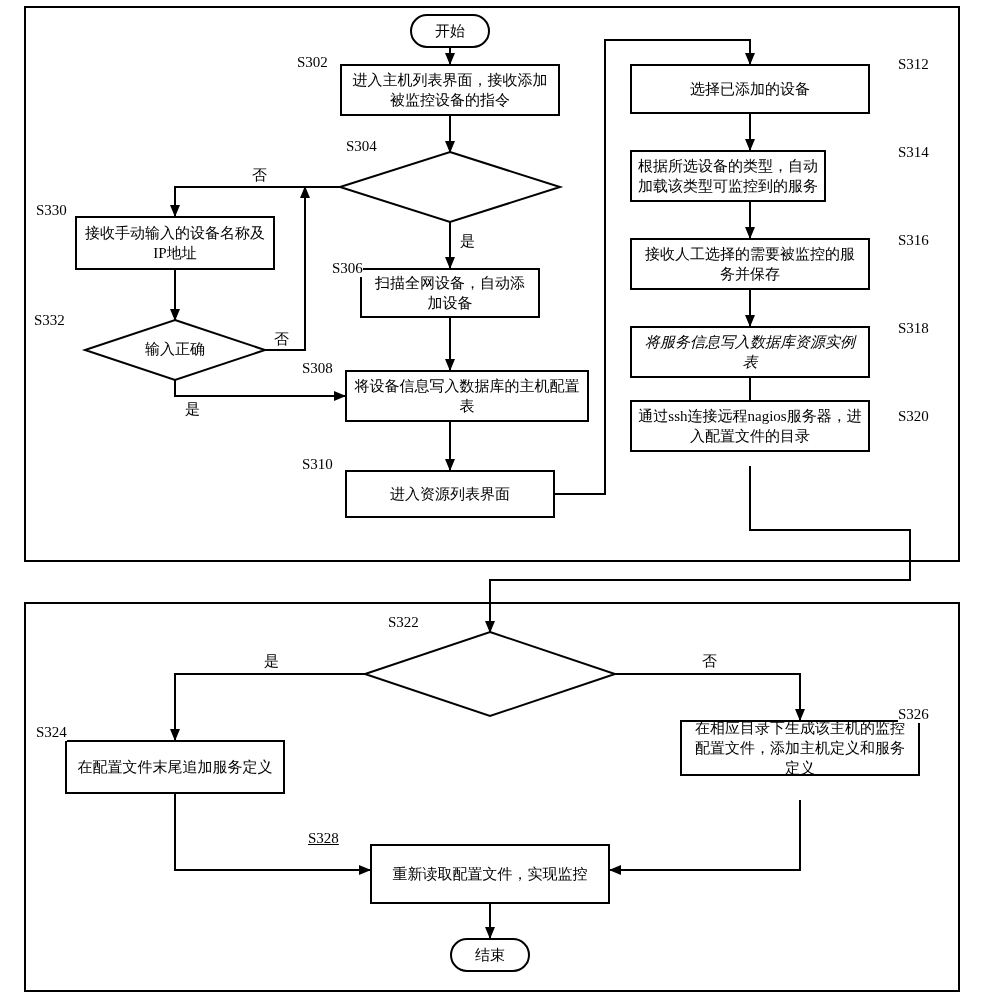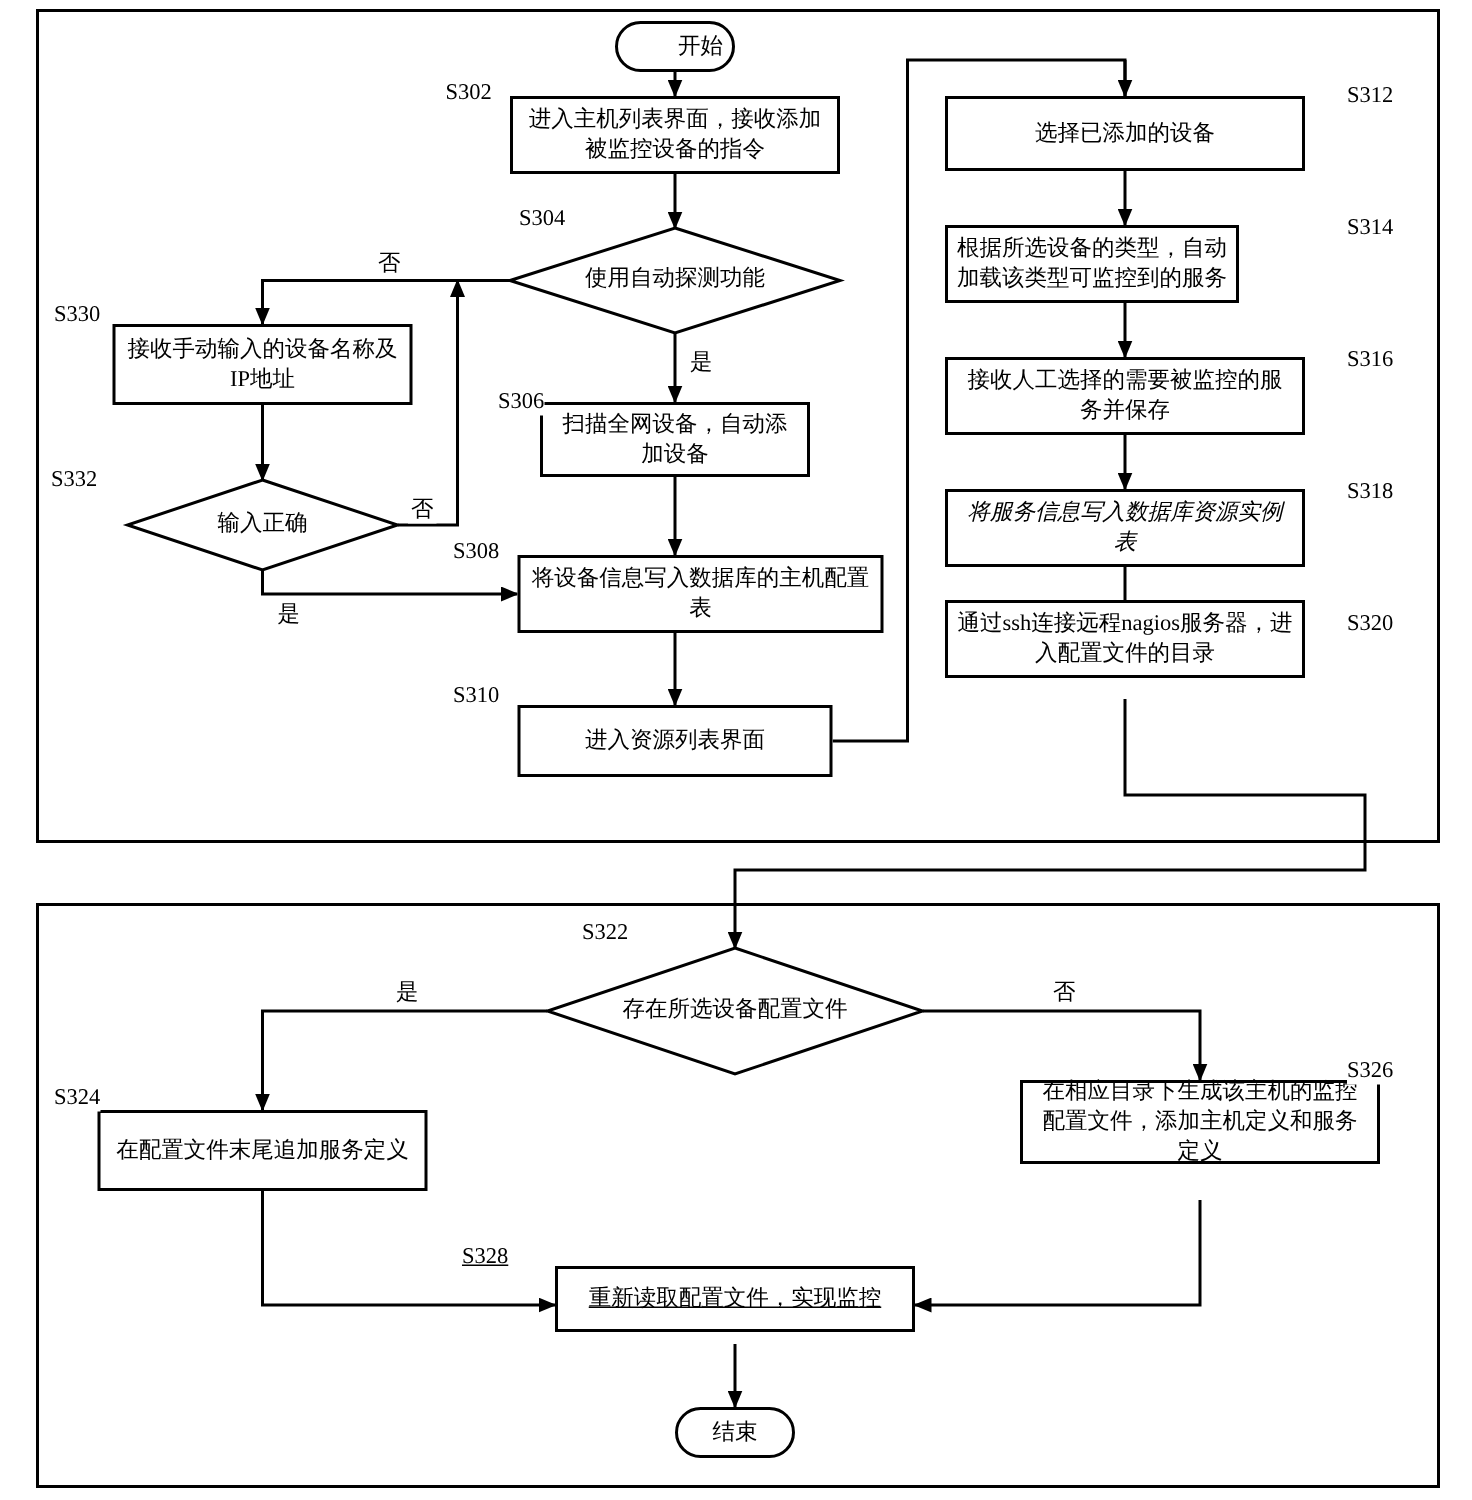--- a/index.html
+++ b/index.html
@@ -122,34 +122,33 @@
     <polyline points="615,674 800,674 800,720" marker-end="url(#ah)"></polyline>
 
     <polyline points="175,794 175,870 370,870" marker-end="url(#ah)"></polyline>
 
     <polyline points="800,800 800,870 610,870" marker-end="url(#ah)"></polyline>
 
     <line x1="490" y1="896" x2="490" y2="938" marker-end="url(#ah)"></line>
   </g>
 </svg>
 
-<div class="node term" style="left:410px; top:14px; width:80px; height:34px;justify-content:flex-end;">
+<div class="node term" style="left:410px; top:14px; width:80px; height:34px;">
   <span>开始</span>
 </div>
 
 <div class="node rect" style="left:340px; top:64px; width:220px; height:52px;">
   <span>进入主机列表界面，接收添加被监控设备的指令</span>
 </div>
 <div class="step-label" style="left:297px; top:54px;">S302</div>
 
 <div class="diamond" style="left:340px; top:152px; width:220px; height:70px;">
   <svg viewBox="0 0 220 70">
       <polygon points="110,0 220,35 110,70 0,35" fill="#fff" stroke="#000" stroke-width="2"></polygon>
     </svg>
-  <div class="diamond-text">使用自动探测功能</div>
 </div>
 <div class="step-label" style="left:346px; top:138px;">S304</div>
 <div class="edge-label" style="left:458px; top:232px;">是</div>
 <div class="edge-label" style="left:250px; top:166px;">否</div>
 
 <div class="node rect" style="left:75px; top:216px; width:200px; height:54px;">
   <span>接收手动输入的设备名称及IP地址</span>
 </div>
 <div class="step-label" style="left:36px; top:202px;">S330</div>
 
@@ -200,36 +199,35 @@
 
 <div class="node rect" style="left:630px; top:400px; width:240px; height:52px;">
   <span>通过ssh连接远程nagios服务器，进入配置文件的目录</span>
 </div>
 <div class="step-label" style="left:898px; top:408px;">S320</div>
 
 <div class="diamond" style="left:365px; top:632px; width:250px; height:84px;">
   <svg viewBox="0 0 250 84">
       <polygon points="125,0 250,42 125,84 0,42" fill="#fff" stroke="#000" stroke-width="2"></polygon>
     </svg>
-  <div class="diamond-text">存在所选设备配置文件</div>
 </div>
 <div class="step-label" style="left:388px; top:614px;">S322</div>
 <div class="edge-label" style="left:262px; top:652px;">是</div>
 <div class="edge-label" style="left:700px; top:652px;">否</div>
 
 <div class="node rect" style="left:65px; top:740px; width:220px; height:54px;">
   <span>在配置文件末尾追加服务定义</span>
 </div>
 <div class="step-label" style="left:36px; top:724px;">S324</div>
 
 <div class="node rect" style="left:680px; top:720px; width:240px; height:56px;">
   <span>在相应目录下生成该主机的监控配置文件，添加主机定义和服务定义</span>
 </div>
 <div class="step-label" style="left:898px; top:706px;">S326</div>
 
-<div class="node rect" style="left:370px; top:844px; width:240px; height:44px;text-decoration:underline;">
+<div class="node rect" style="left:370px; top:844px; width:240px; height:60px;">
   <span>重新读取配置文件，实现监控</span>
 </div>
 <div class="step-label" style="left:308px; top:830px;text-decoration:underline;">S328</div>
 
 <div class="node term" style="left:450px; top:938px; width:80px; height:34px;">
   <span>结束</span>
 </div>
 
 </body></html>

